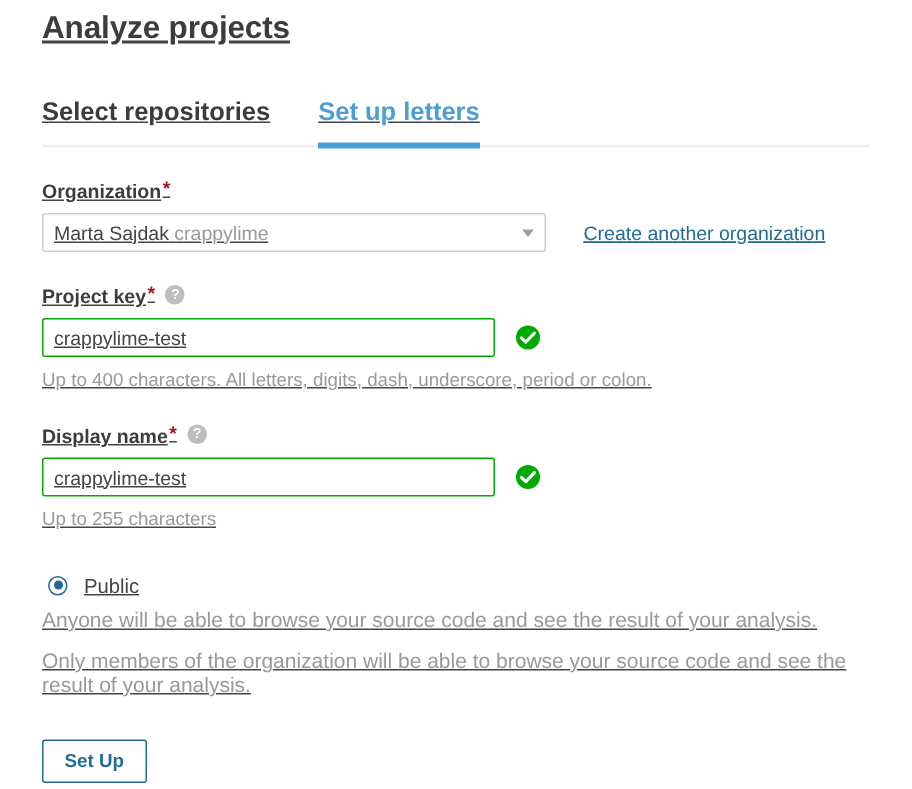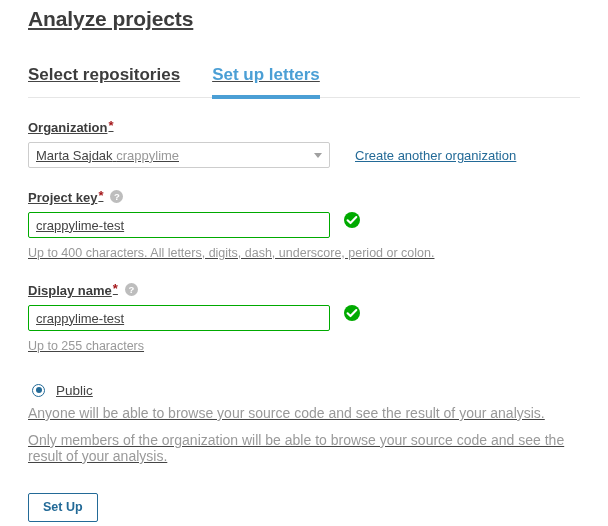--- a/index.html
+++ b/index.html
@@ -112,21 +112,21 @@
     font-family: "Liberation Sans", sans-serif;
   }
 
   .row {
     display: flex;
     align-items: center;
   }
 
   
   .select-box {
-    width: 302px;
+    width: 336px;
     height: 26px;
     box-sizing: border-box;
     border: 1px solid #cdcdcd;
     background: #fff;
     border-radius: 2px;
     display: flex;
     align-items: center;
     padding: 0 7px;
     font-size: 13px;
     cursor: pointer;
@@ -167,21 +167,21 @@
     border-radius: 2px;
     background: #fff;
     padding: 0 7px;
     font-size: 13px;
     color: #444;
     font-family: "Liberation Sans", sans-serif;
     outline: none;
   }
   .input-wrap {
     display: flex;
-    align-items: flex-start;
+    align-items: center;
   }
 
   
   .check-icon {
     width: 16px;
     height: 16px;
     border-radius: 50%;
     background: #00aa00;
     margin-left: 14px;
     position: relative;

